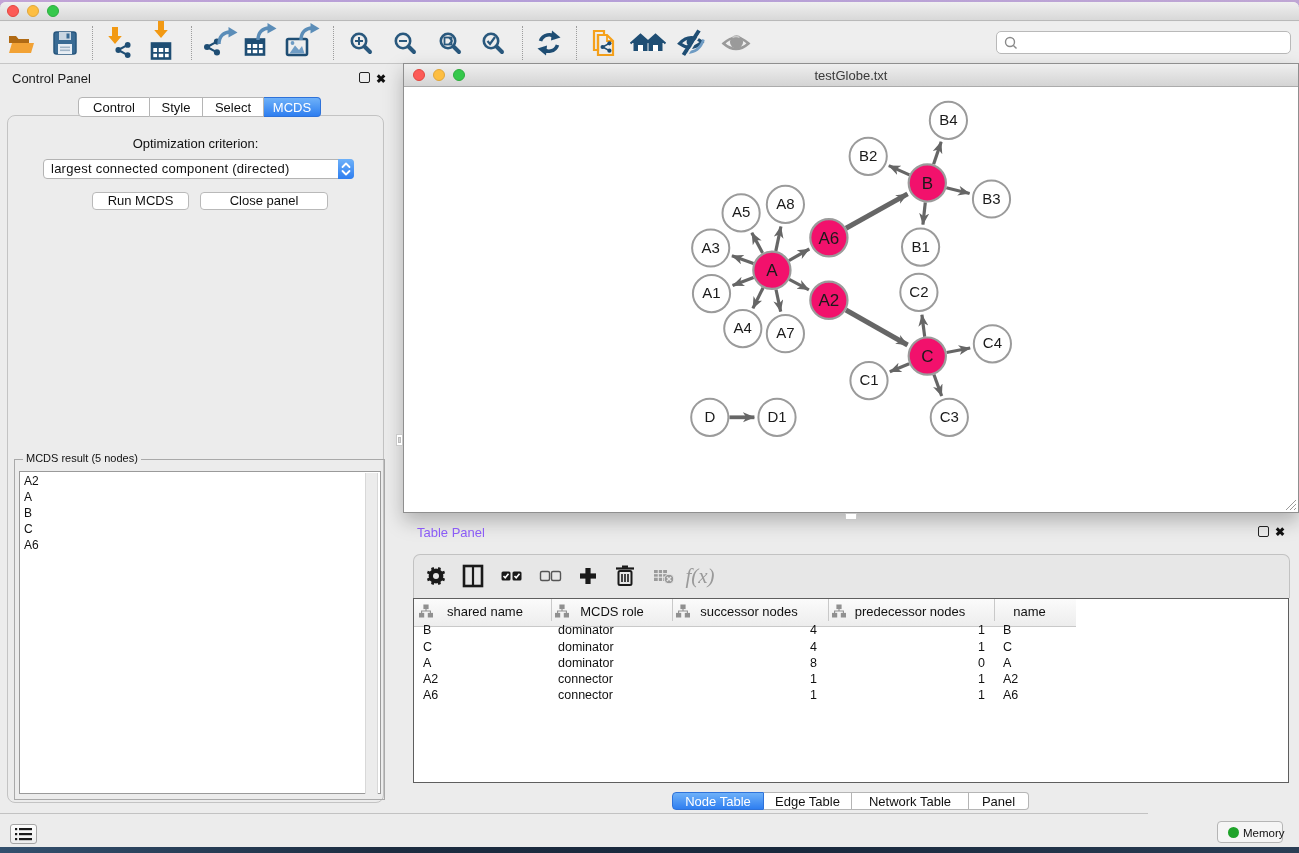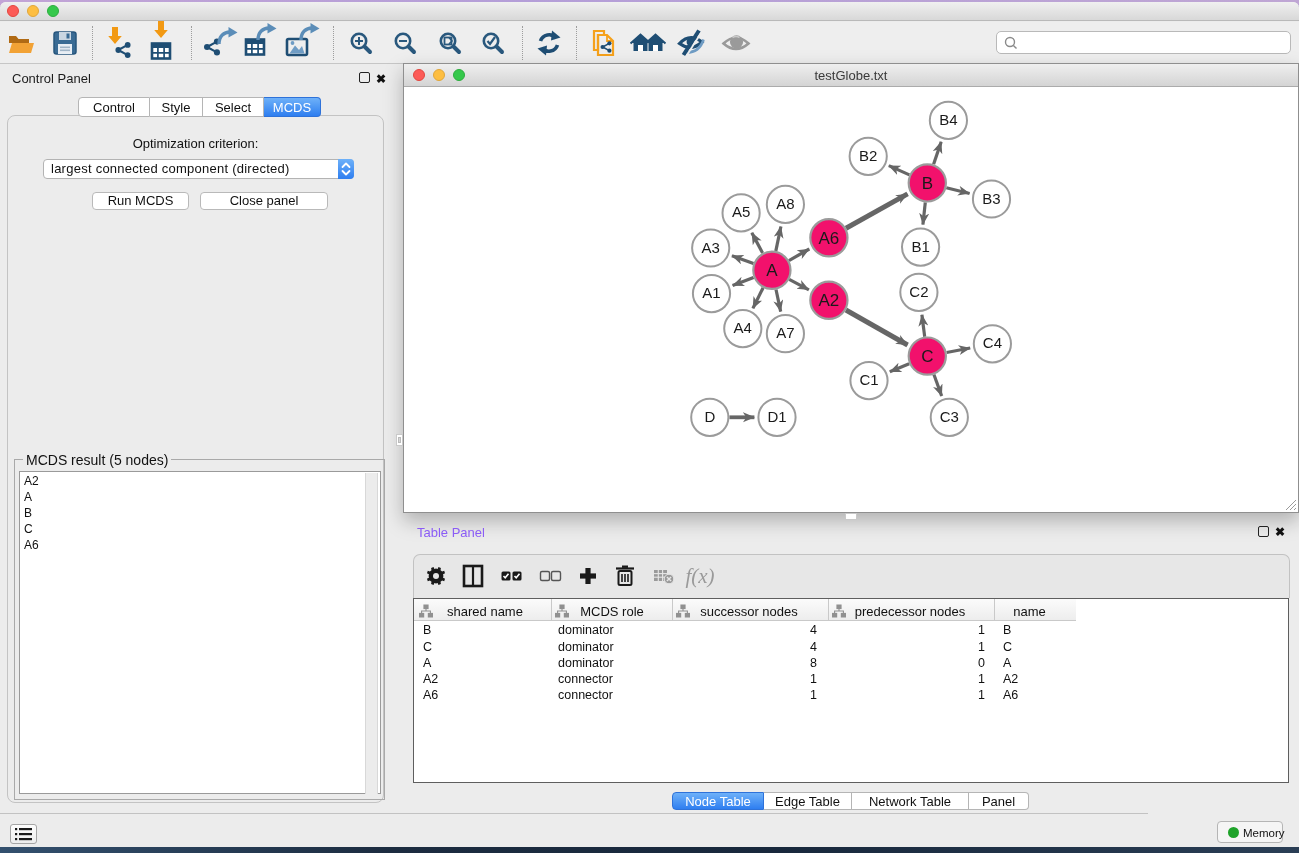--- a/index.html
+++ b/index.html
@@ -27,32 +27,32 @@
 .tabbar { position:absolute; display:flex; height:20px; }
 .tab { height:20px; background:#fff; border:1px solid #b5b5b5; border-left:none; font-size:13px; color:#111; text-align:center; line-height:19px; }
 .tab.first { border-left:1px solid #b5b5b5; border-radius:4px 0 0 4px; }
 .tab.last { border-radius:0 4px 4px 0; }
 .tab.sel { background:linear-gradient(#6eb1f9,#2e7ef0); color:#fff; border-color:#2e72d9; }
 #opt-label { left:0px; top:134px; width:391px; text-align:center; font-size:13px; color:#111; }
 #dropdown { left:43px; top:157px; width:311px; height:20px; background:#fff; border:1px solid #b3b3b3; border-radius:4px; font-size:13px; letter-spacing:0.25px; color:#111; line-height:18px; padding-left:7px; }
 #dd-cap { position:absolute; right:-1px; top:-1px; width:16px; height:20px; background:linear-gradient(#6eb1f9,#2e7ef0); border-radius:0 4px 4px 0; }
 .btn { position:absolute; height:18px; background:#fff; border:1px solid #b9b9b9; border-radius:4px; font-size:13px; color:#111; text-align:center; line-height:16px; }
 #fieldset { left:14px; top:457px; width:371px; height:341px; border:1px solid #a9a9a9; }
-#fs-legend { position:absolute; left:8px; top:-8px; background:#ececec; font-size:14px; color:#111; padding:0 3px; }
+#fs-legend { position:absolute; left:8px; top:-8px; background:#ececec; font-size:11px; color:#111; padding:0 3px; }
 #mcds-list { position:absolute; left:4px; top:11px; width:362px; height:323px; background:#fff; border:1px solid #9a9a9a; font-size:12px; color:#111; }
 #mcds-scroll { position:absolute; right:2px; top:1px; width:13px; height:321px; background:#ececec; border-left:1px solid #d8d8d8; border-right:1px solid #d8d8d8; }
 
 #net { left:403px; top:61px; width:896px; height:450px; background:#fff; border:1px solid #8f8f8f; box-shadow:0 8px 18px rgba(0,0,0,0.25); }
 #net-tb { position:absolute; left:0; top:0; width:100%; height:23px; background:linear-gradient(#efefef,#d4d4d4); border-bottom:1px solid #ababab; }
 #net-title { position:absolute; width:100%; text-align:center; top:4px; font-size:13px; color:#3a3a3a; }
 
 #tp-title { left:417px; top:523px; font-size:13px; color:#8b5cf6; }
 #tp-toolbar { left:413px; top:552px; width:877px; height:44px; background:#e7e7e7; border:1px solid #c2c2c2; border-radius:7px 7px 0 0; border-bottom:none; }
 #tp-table { left:413px; top:596px; width:876px; height:185px; background:#fff; border:1px solid #5e5e5e; }
-#tp-header { position:absolute; left:0; top:0; width:662px; height:22px; background:linear-gradient(#fbfbfb,#ededed); border-bottom:1px solid #c9c9c9; }
+#tp-header { position:absolute; left:0; top:0; width:662px; height:28px; background:linear-gradient(#fbfbfb,#ededed); border-bottom:1px solid #c9c9c9; }
 .hsep { position:absolute; top:0; height:22px; width:1px; background:#c9c9c9; }
 .hdr-txt { position:absolute; top:5px; font-size:13px; color:#111; }
 .cell { position:absolute; font-size:12.5px; color:#111; }
 .bt { height:18px; background:#fff; border:1px solid #b5b5b5; border-left:none; font-size:13px; color:#111; text-align:center; line-height:18px; }
 
 #statusbar { left:0; top:811px; width:1148px; height:34px; background:#ececec; border-top:1px solid #c2c2c2; }
 #memory { position:absolute; left:1217px; top:7px; width:66px; height:22px; background:#f5f5f5; border:1px solid #b5b5b5; border-radius:4px; font-size:11.5px; color:#111; }
 #wall-bottom { left:0; top:847px; width:1299px; height:6px; background:linear-gradient(90deg,#33506e,#1c2c40 30%,#18283c 60%,#2a3e55); }
 </style>
 </head>

